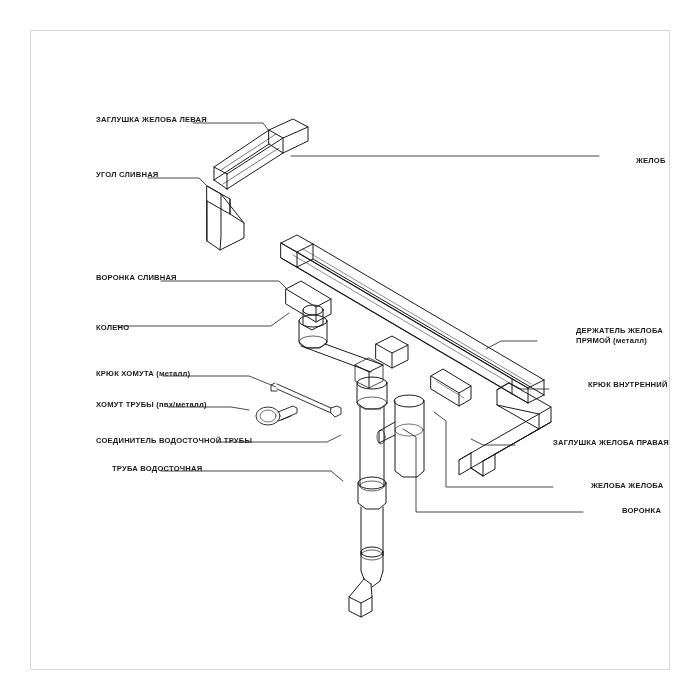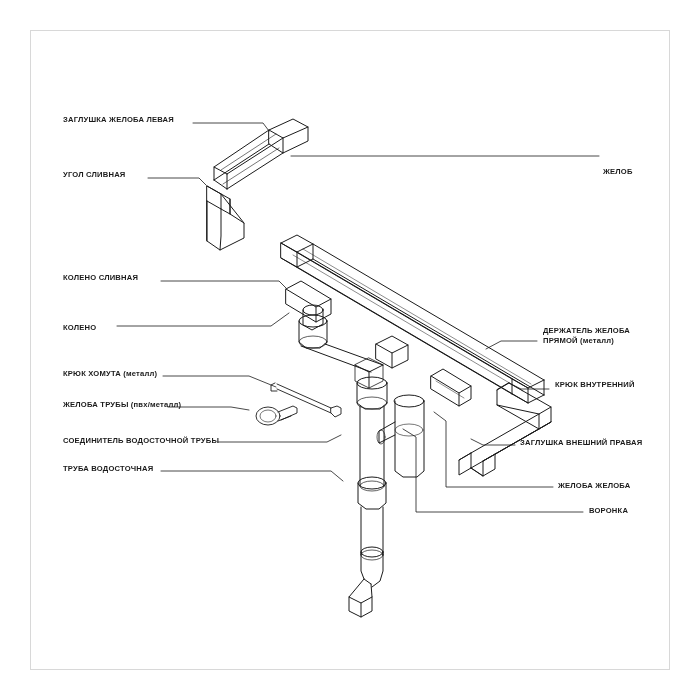--- a/index.html
+++ b/index.html
@@ -31,20 +31,21 @@
     top: 0;
   }
   .label {
     position: absolute;
     font-size: 7.6px;
     font-weight: bold;
     letter-spacing: 0.2px;
     color: #1a1a1a;
     line-height: 1.35;
     white-space: pre-line;
+    margin-left: 33px;
   }
   .label.right {
     text-align: left;
   }
   .label.left-col {
     text-align: left;
   }
 </style>
 </head>
 <body>
@@ -225,39 +226,39 @@
           <path d="M247 390 L260 385"></path>
         </g>
 
       </g>
     </svg>
 
     <div class="label left-col" style="left:32px; top:84px;">ЗАГЛУШКА ЖЕЛОБА ЛЕВАЯ</div>
 
     <div class="label left-col" style="left:32px; top:139px;">УГОЛ СЛИВНАЯ</div>
 
-    <div class="label left-col" style="left:32px; top:242px;">КОЛЕНО СЛИВНАЯ</div>
+    <div class="label left-col" style="left:32px; top:242px;">ВОРОНКА СЛИВНАЯ</div>
 
     <div class="label left-col" style="left:32px; top:292px;">КОЛЕНО</div>
 
     <div class="label left-col" style="left:32px; top:338px;">КРЮК ХОМУТА (металл)</div>
 
-    <div class="label left-col" style="left:32px; top:369px;">ЖЕЛОБА ТРУБЫ (пвх/металл)</div>
+    <div class="label left-col" style="left:32px; top:369px;">ХОМУТ ТРУБЫ (пвх/металл)</div>
 
     <div class="label left-col" style="left:32px; top:405px;">СОЕДИНИТЕЛЬ ВОДОСТОЧНОЙ ТРУБЫ</div>
 
-    <div class="label left-col" style="left:32px; top:433px;">ТРУБА ВОДОСТОЧНАЯ</div>
-
-    <div class="label right" style="left:572px; top:136px;text-align:right;">ЖЕЛОБ</div>
+    <div class="label left-col" style="left:48px; top:433px;">ТРУБА ВОДОСТОЧНАЯ</div>
+
+    <div class="label right" style="left:572px; top:125px;text-align:right;">ЖЕЛОБ</div>
 
     <div class="label right" style="left:512px; top:295px;">ДЕРЖАТЕЛЬ ЖЕЛОБА
 ПРЯМОЙ (металл)</div>
 
     <div class="label right" style="left:524px; top:349px;">КРЮК ВНУТРЕННИЙ</div>
 
-    <div class="label right" style="left:489px; top:407px;">ЗАГЛУШКА ВНЕШНИЙ ПРАВАЯ</div>
+    <div class="label right" style="left:489px; top:407px;">ЗАГЛУШКА ЖЕЛОБА ПРАВАЯ</div>
 
     <div class="label right" style="left:527px; top:450px;">ЖЕЛОБА ЖЕЛОБА</div>
 
     <div class="label right" style="left:558px; top:475px;">ВОРОНКА</div>
 
   </div>
 </div>
 
 </body></html>

